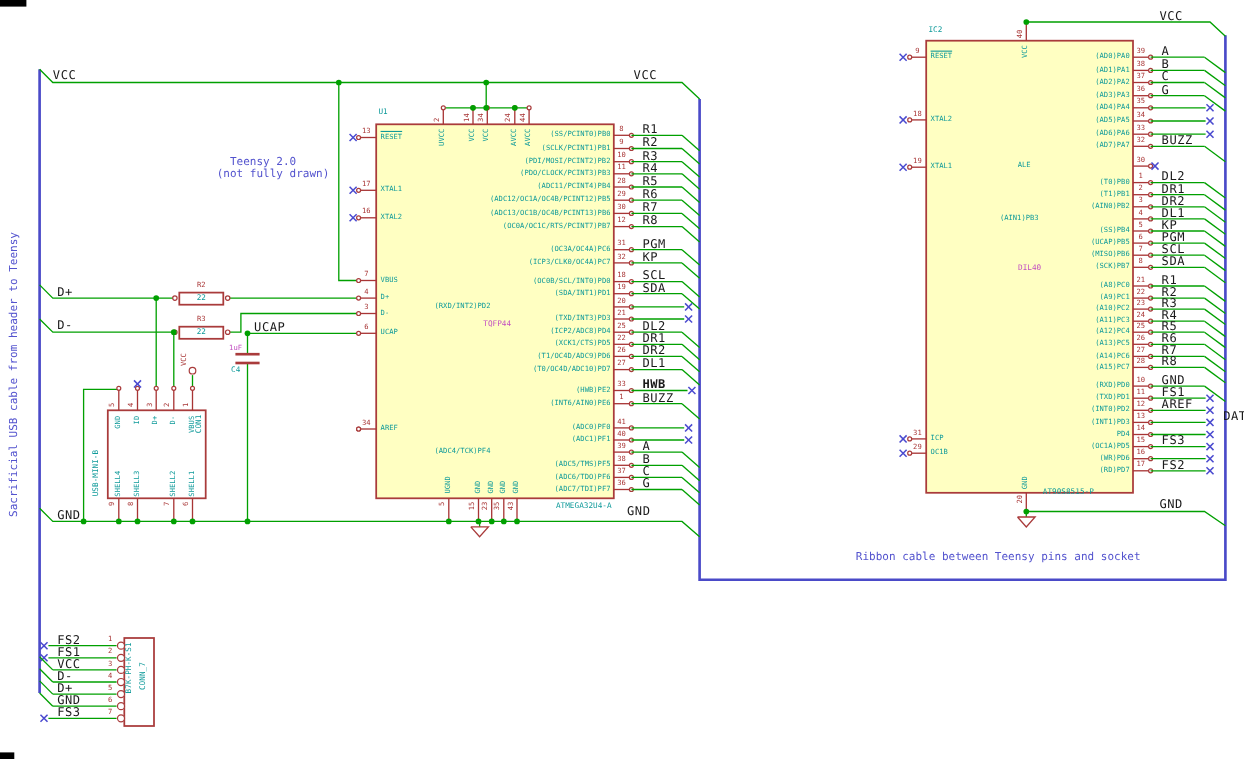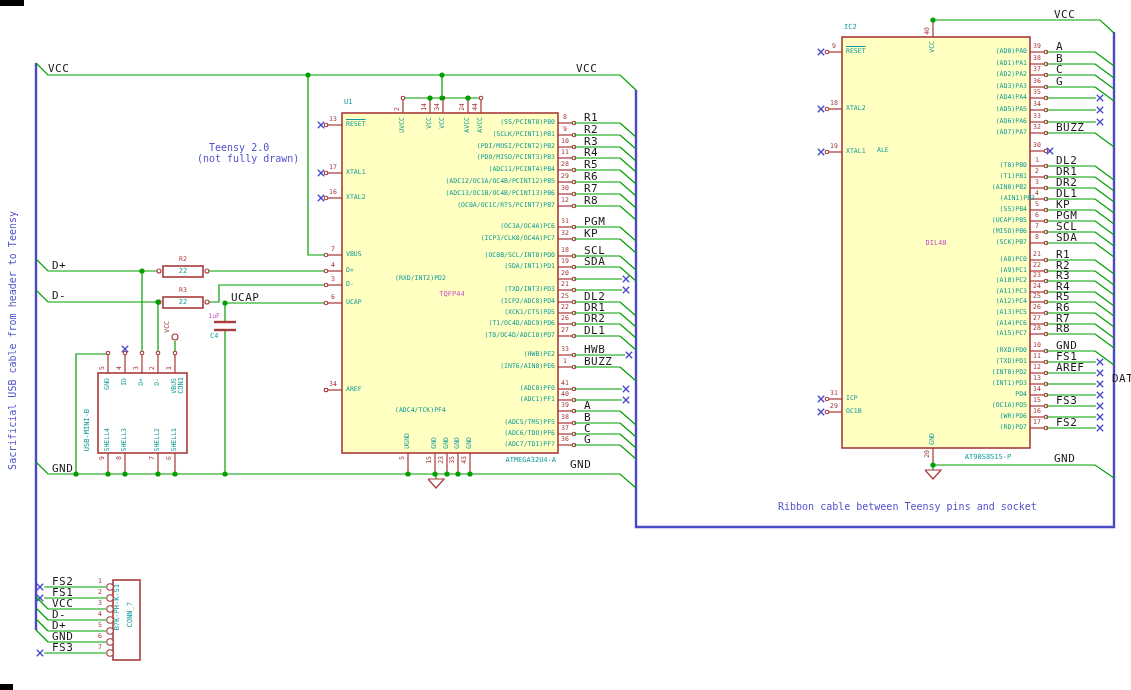--- a/index.html
+++ b/index.html
@@ -478,21 +478,21 @@
     <div class="t pnum" style="left: 557px; top: 114px; width: 16px; text-align: center;">8</div>
     <div class="t pname" style="left: 395px; top: 119px; width: 160px; text-align: right;">(SS/PCINT0)PB0</div>
     <div class="t net" style="left: 584px; top: 112px;">R1</div>
     <div class="t pnum" style="left: 557px; top: 126px; width: 16px; text-align: center;">9</div>
     <div class="t pname" style="left: 395px; top: 131px; width: 160px; text-align: right;">(SCLK/PCINT1)PB1</div>
     <div class="t net" style="left: 584px; top: 124px;">R2</div>
     <div class="t pnum" style="left: 557px; top: 138px; width: 16px; text-align: center;">10</div>
     <div class="t pname" style="left: 395px; top: 143px; width: 160px; text-align: right;">(PDI/MOSI/PCINT2)PB2</div>
     <div class="t net" style="left: 584px; top: 136px;">R3</div>
     <div class="t pnum" style="left: 557px; top: 149px; width: 16px; text-align: center;">11</div>
-    <div class="t pname" style="left: 395px; top: 154px; width: 160px; text-align: right;">(PDO/MISO/PCINT3)PB3</div>
+    <div class="t pname" style="left: 395px; top: 154px; width: 160px; text-align: right;">(PDO/CLOCK/PCINT3)PB3</div>
     <div class="t net" style="left: 584px; top: 147px;">R4</div>
     <div class="t pnum" style="left: 557px; top: 161px; width: 16px; text-align: center;">28</div>
     <div class="t pname" style="left: 395px; top: 166px; width: 160px; text-align: right;">(ADC11/PCINT4)PB4</div>
     <div class="t net" style="left: 584px; top: 159px;">R5</div>
     <div class="t pnum" style="left: 557px; top: 173px; width: 16px; text-align: center;">29</div>
     <div class="t pname" style="left: 395px; top: 178px; width: 160px; text-align: right;">(ADC12/OC1A/OC4B/PCINT12)PB5</div>
     <div class="t net" style="left: 584px; top: 171px;">R6</div>
     <div class="t pnum" style="left: 557px; top: 185px; width: 16px; text-align: center;">30</div>
     <div class="t pname" style="left: 395px; top: 190px; width: 160px; text-align: right;">(ADC13/OC1B/OC4B/PCINT13)PB6</div>
     <div class="t net" style="left: 584px; top: 183px;">R7</div>
@@ -522,42 +522,42 @@
     <div class="t pname" style="left: 395px; top: 309px; width: 160px; text-align: right;">(XCK1/CTS)PD5</div>
     <div class="t net" style="left: 584px; top: 302px;">DR1</div>
     <div class="t pnum" style="left: 557px; top: 315px; width: 16px; text-align: center;">26</div>
     <div class="t pname" style="left: 395px; top: 320px; width: 160px; text-align: right;">(T1/OC4D/ADC9)PD6</div>
     <div class="t net" style="left: 584px; top: 313px;">DR2</div>
     <div class="t pnum" style="left: 557px; top: 327px; width: 16px; text-align: center;">27</div>
     <div class="t pname" style="left: 395px; top: 332px; width: 160px; text-align: right;">(T0/OC4D/ADC10)PD7</div>
     <div class="t net" style="left: 584px; top: 325px;">DL1</div>
     <div class="t pnum" style="left: 557px; top: 346px; width: 16px; text-align: center;">33</div>
     <div class="t pname" style="left: 395px; top: 351px; width: 160px; text-align: right;">(HWB)PE2</div>
-    <div class="t net" style="left: 584px; top: 344px;">HWB</div>
+    <div class="t net" style="left: 584px; top: 344px; font-weight: bold;">HWB</div>
     <div class="t pnum" style="left: 557px; top: 358px; width: 16px; text-align: center;">1</div>
     <div class="t pname" style="left: 395px; top: 363px; width: 160px; text-align: right;">(INT6/AIN0)PE6</div>
     <div class="t net" style="left: 584px; top: 356px;">BUZZ</div>
     <div class="t pnum" style="left: 557px; top: 380px; width: 16px; text-align: center;">41</div>
     <div class="t pname" style="left: 395px; top: 385px; width: 160px; text-align: right;">(ADC0)PF0</div>
     <div class="t pnum" style="left: 557px; top: 391px; width: 16px; text-align: center;">40</div>
     <div class="t pname" style="left: 395px; top: 396px; width: 160px; text-align: right;">(ADC1)PF1</div>
     <div class="t pnum" style="left: 557px; top: 402px; width: 16px; text-align: center;">39</div>
     <div class="t pname" style="left: 395px; top: 407px; width: 160px; text-align: left;">(ADC4/TCK)PF4</div>
     <div class="t net" style="left: 584px; top: 400px;">A</div>
     <div class="t pnum" style="left: 557px; top: 414px; width: 16px; text-align: center;">38</div>
     <div class="t pname" style="left: 395px; top: 419px; width: 160px; text-align: right;">(ADC5/TMS)PF5</div>
     <div class="t net" style="left: 584px; top: 412px;">B</div>
     <div class="t pnum" style="left: 557px; top: 425px; width: 16px; text-align: center;">37</div>
     <div class="t pname" style="left: 395px; top: 430px; width: 160px; text-align: right;">(ADC6/TDO)PF6</div>
     <div class="t net" style="left: 584px; top: 423px;">C</div>
     <div class="t pnum" style="left: 557px; top: 436px; width: 16px; text-align: center;">36</div>
     <div class="t pname" style="left: 395px; top: 441px; width: 160px; text-align: right;">(ADC7/TDI)PF7</div>
     <div class="t net" style="left: 584px; top: 434px;">G</div>
     <div class="t ref" style="left: 844px; top: 24px;">IC2</div>
-    <div class="t ref" style="left: 948px; top: 454px; width: 80px; text-align: center;">AT90S8515-P</div>
+    <div class="t ref" style="left: 948px; top: 444px; width: 80px; text-align: left;">AT90S8515-P</div>
     <div class="t fld" style="left: 916px; top: 240px; width: 40px; text-align: center;">DIL40</div>
     <div class="t pnum" style="left: 826px; top: 43px; width: 16px; text-align: center;">9</div>
     <div class="t pname ov" style="left: 846px; top: 48px;">RESET</div>
     <div class="t pnum" style="left: 826px; top: 100px; width: 16px; text-align: center;">18</div>
     <div class="t pname" style="left: 846px; top: 105px;">XTAL2</div>
     <div class="t pnum" style="left: 826px; top: 143px; width: 16px; text-align: center;">19</div>
     <div class="t pname" style="left: 846px; top: 148px;">XTAL1</div>
     <div class="t pnum" style="left: 826px; top: 390px; width: 16px; text-align: center;">31</div>
     <div class="t pname" style="left: 846px; top: 395px;">ICP</div>
     <div class="t pnum" style="left: 826px; top: 403px; width: 16px; text-align: center;">29</div>
@@ -581,32 +581,32 @@
     <div class="t pnum" style="left: 1029px; top: 89px; width: 16px; text-align: center;">35</div>
     <div class="t pname" style="left: 877px; top: 94px; width: 150px; text-align: right;">(AD4)PA4</div>
     <div class="t pnum" style="left: 1029px; top: 101px; width: 16px; text-align: center;">34</div>
     <div class="t pname" style="left: 877px; top: 106px; width: 150px; text-align: right;">(AD5)PA5</div>
     <div class="t pnum" style="left: 1029px; top: 113px; width: 16px; text-align: center;">33</div>
     <div class="t pname" style="left: 877px; top: 118px; width: 150px; text-align: right;">(AD6)PA6</div>
     <div class="t pnum" style="left: 1029px; top: 124px; width: 16px; text-align: center;">32</div>
     <div class="t pname" style="left: 877px; top: 129px; width: 150px; text-align: right;">(AD7)PA7</div>
     <div class="t net" style="left: 1056px; top: 122px;">BUZZ</div>
     <div class="t pnum" style="left: 1029px; top: 142px; width: 16px; text-align: center;">30</div>
-    <div class="t pname" style="left: 877px; top: 147px; width: 150px; text-align: left;">ALE</div>
+    <div class="t pname" style="left: 856px; top: 147px; width: 150px; text-align: center;">ALE</div>
     <div class="t pnum" style="left: 1029px; top: 157px; width: 16px; text-align: center;">1</div>
     <div class="t pname" style="left: 877px; top: 162px; width: 150px; text-align: right;">(T0)PB0</div>
     <div class="t net" style="left: 1056px; top: 155px;">DL2</div>
     <div class="t pnum" style="left: 1029px; top: 168px; width: 16px; text-align: center;">2</div>
     <div class="t pname" style="left: 877px; top: 173px; width: 150px; text-align: right;">(T1)PB1</div>
     <div class="t net" style="left: 1056px; top: 166px;">DR1</div>
     <div class="t pnum" style="left: 1029px; top: 179px; width: 16px; text-align: center;">3</div>
     <div class="t pname" style="left: 877px; top: 184px; width: 150px; text-align: right;">(AIN0)PB2</div>
     <div class="t net" style="left: 1056px; top: 177px;">DR2</div>
     <div class="t pnum" style="left: 1029px; top: 190px; width: 16px; text-align: center;">4</div>
-    <div class="t pname" style="left: 885px; top: 195px; width: 150px; text-align: right;">(AIN1)PB3</div>
+    <div class="t pname" style="left: 909px; top: 195px; width: 150px; text-align: left;">(AIN1)PB3</div>
     <div class="t net" style="left: 1056px; top: 188px;">DL1</div>
     <div class="t pnum" style="left: 1029px; top: 201px; width: 16px; text-align: center;">5</div>
     <div class="t pname" style="left: 877px; top: 206px; width: 150px; text-align: right;">(SS)PB4</div>
     <div class="t net" style="left: 1056px; top: 199px;">KP</div>
     <div class="t pnum" style="left: 1029px; top: 212px; width: 16px; text-align: center;">6</div>
     <div class="t pname" style="left: 877px; top: 217px; width: 150px; text-align: right;">(UCAP)PB5</div>
     <div class="t net" style="left: 1056px; top: 210px;">PGM</div>
     <div class="t pnum" style="left: 1029px; top: 223px; width: 16px; text-align: center;">7</div>
     <div class="t pname" style="left: 877px; top: 228px; width: 150px; text-align: right;">(MISO)PB6</div>
     <div class="t net" style="left: 1056px; top: 221px;">SCL</div>

